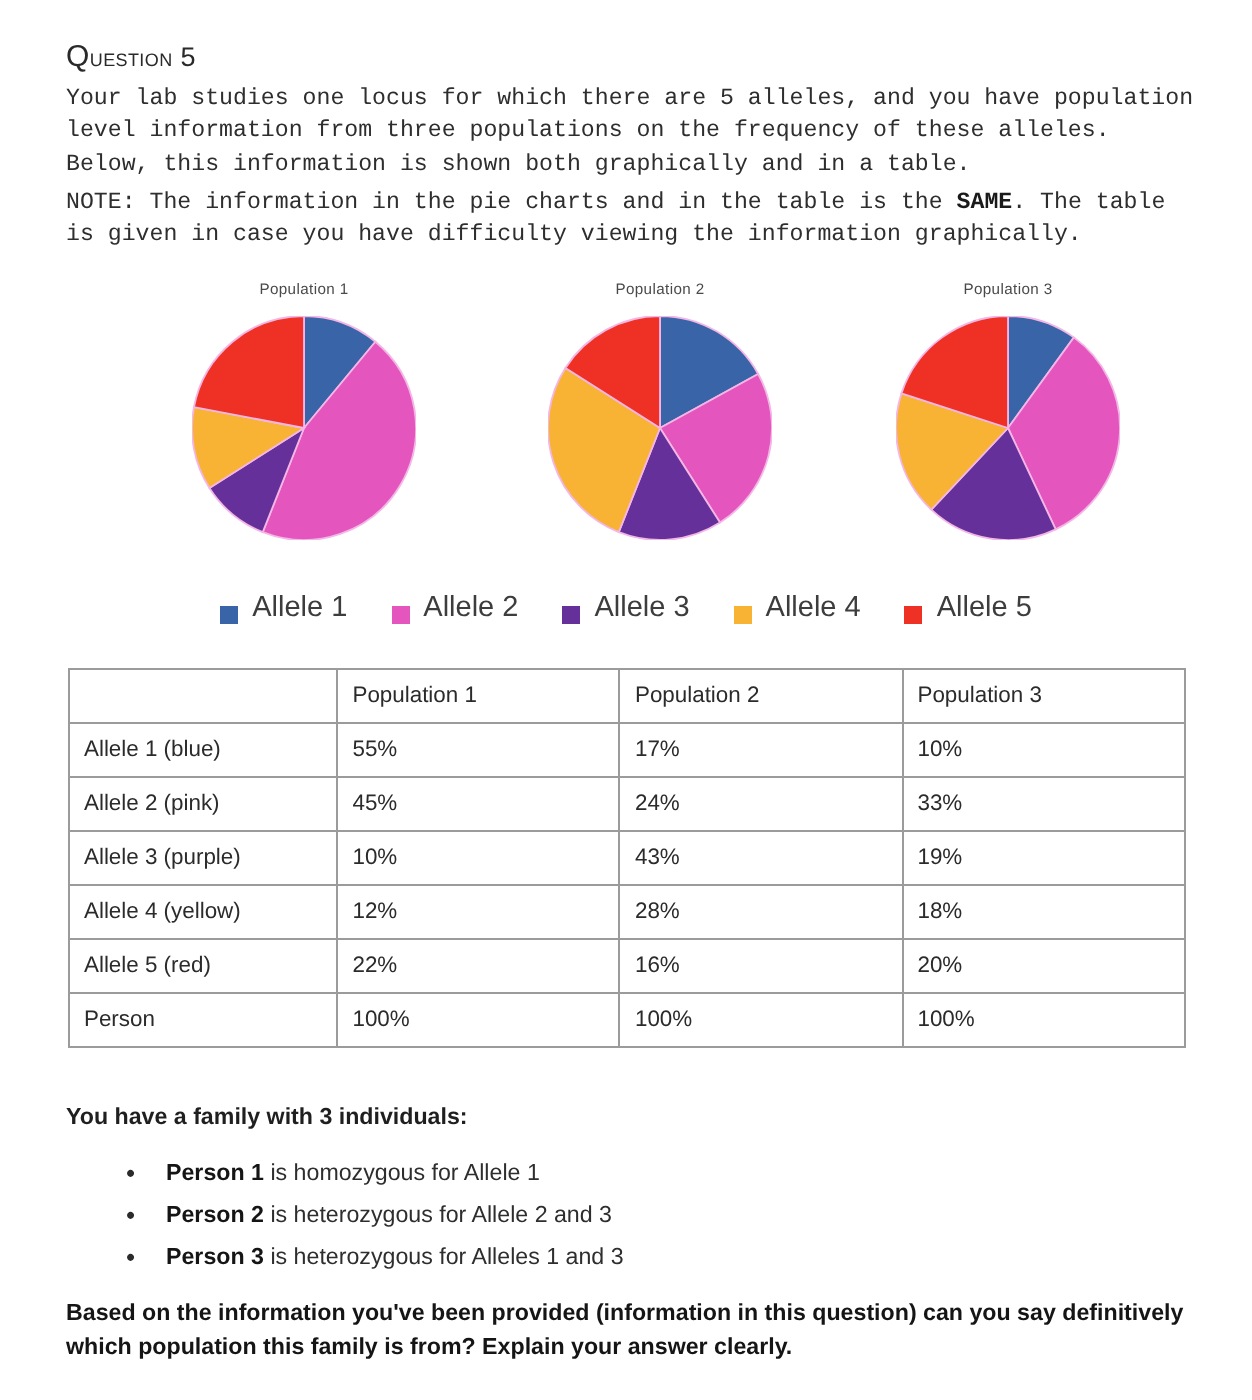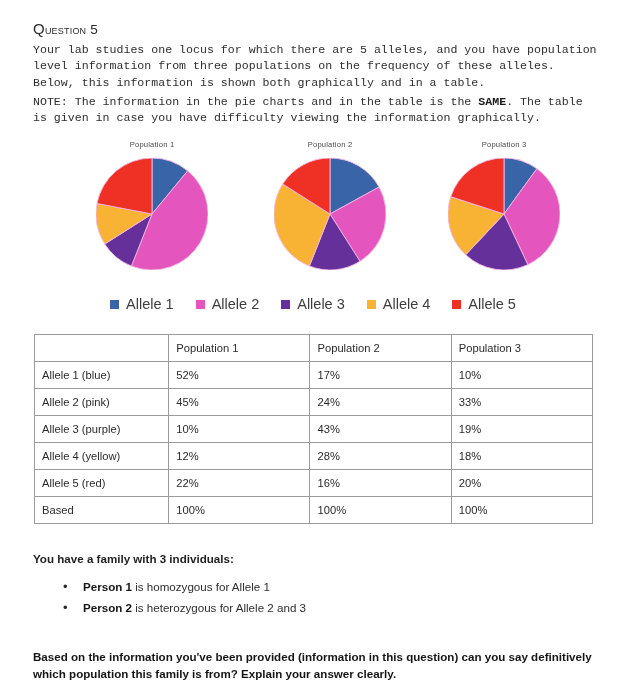--- a/index.html
+++ b/index.html
@@ -88,21 +88,21 @@
     left: 0;
     top: 296px;
     width: 626px;
     display: flex;
     justify-content: center;
     align-items: center;
     gap: 22px;
   }
   .legend-item {
     display: flex;
-    align-items: center;
+    align-items: flex-end;
     gap: 7px;
   }
   .legend-swatch {
     width: 9px;
     height: 9px;
     display: inline-block;
   }
   .legend-label {
     font-size: 14.5px;
     color: #3d3d3d;
@@ -260,21 +260,21 @@
       <tr>
         <th></th>
         <th>Population 1</th>
         <th>Population 2</th>
         <th>Population 3</th>
       </tr>
     </thead>
     <tbody id="freq-table-body">
         <tr>
           <td>Allele 1 (blue)</td>
-          <td>52%</td>
+          <td>55%</td>
           <td>17%</td>
           <td>10%</td>
         </tr>
         <tr>
           <td>Allele 2 (pink)</td>
           <td>45%</td>
           <td>24%</td>
           <td>33%</td>
         </tr>
         <tr>
@@ -289,28 +289,29 @@
           <td>28%</td>
           <td>18%</td>
         </tr>
         <tr>
           <td>Allele 5 (red)</td>
           <td>22%</td>
           <td>16%</td>
           <td>20%</td>
         </tr>
         <tr>
-          <td>Based</td>
+          <td>Person</td>
           <td>100%</td>
           <td>100%</td>
           <td>100%</td>
         </tr>
       </tbody>
   </table>
 
   <div class="family-lead">You have a family with 3 individuals:</div>
   <ul class="bullets" id="family-bullets">
       <li><b>Person 1</b><span> is homozygous for Allele 1</span></li>
       <li><b>Person 2</b><span> is heterozygous for Allele 2 and 3</span></li>
+      <li><b>Person 3</b><span> is heterozygous for Alleles 1 and 3</span></li>
     </ul>
   <div class="final-q">Based on the information you've been provided (information in this question) can you say definitively which population this family is from? Explain your answer clearly.</div>
 
 </div>
 
 </body></html>

